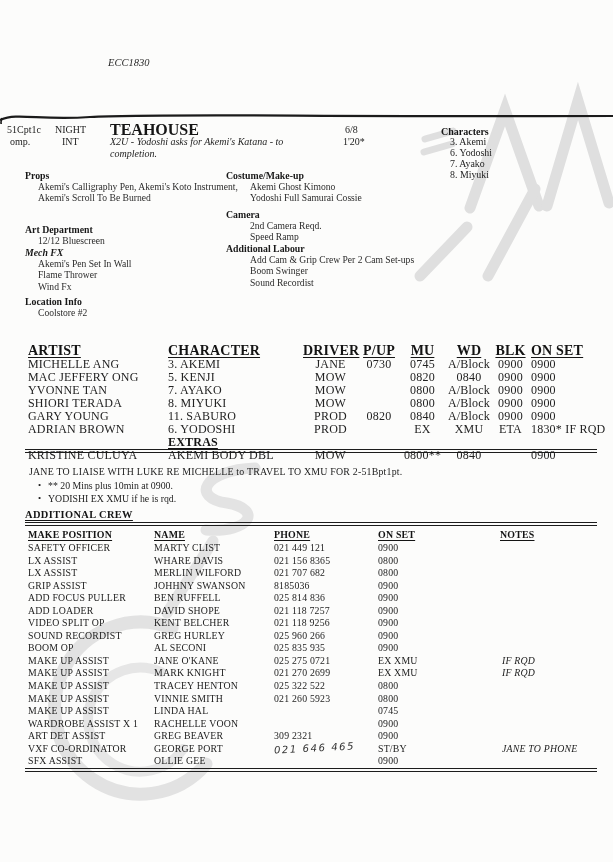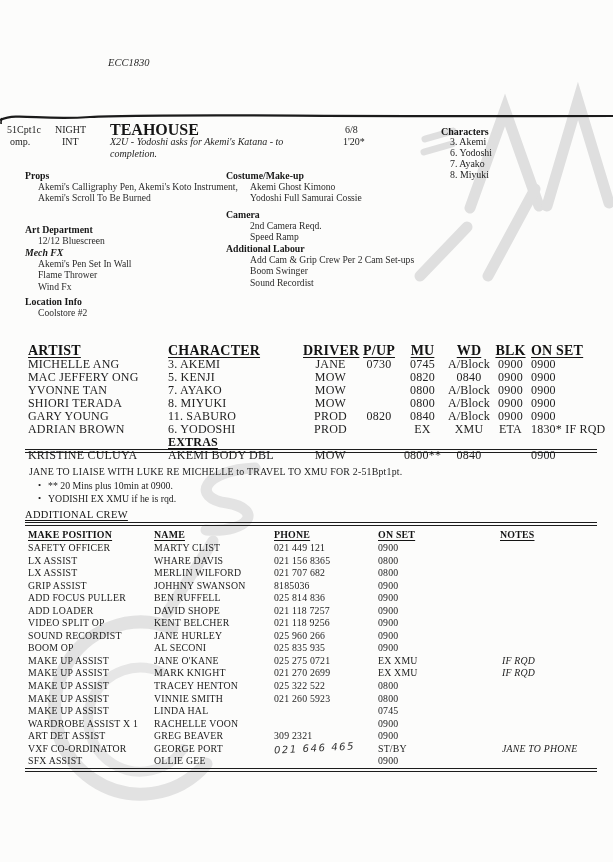--- a/index.html
+++ b/index.html
@@ -27,21 +27,21 @@
   .c-driver,.c-pup,.c-mu,.c-wd,.c-blk{text-align:center;}
   .c-onset{padding-left:3px;}
   .ahead{font-weight:bold;font-size:14px;color:#141414;margin-top:12px;}
   .extras{font-weight:bold;text-decoration:underline;text-underline-offset:1.5px;color:#141414;}
   .dbl{position:absolute;height:4px;border-top:1.8px solid #1c1c1c;border-bottom:1px solid #1c1c1c;}
   
   .note-line{font-size:9.9px;letter-spacing:.2px;}
   .bullet-row{font-size:9.8px;}
   .bullet-row:before{content:"\2022";position:absolute;left:-10px;top:0;font-size:9px;}
   
-  .crew-title{font-size:10.4px;font-weight:normal;letter-spacing:.4px;color:#141414;
+  .crew-title{font-size:10.4px;font-weight:bold;letter-spacing:.4px;color:#141414;
               text-decoration:underline;text-underline-offset:2px;}
   .ctable{position:absolute;left:0;top:529px;width:608px;}
   .crow{display:grid;grid-template-columns:126px 120px 98px 128px 1fr;
         padding-left:28px;height:12.55px;line-height:12px;font-size:9.8px;letter-spacing:.2px;}
   .chead{font-weight:bold;font-size:9.9px;color:#141414;height:13px;}
   .crow .c{white-space:nowrap;}
   .c-onsetv{padding-left:6px;}
   .crow .c-notes{font-style:italic;padding-left:2px;}
   .handwritten{font-family:"DejaVu Sans",sans-serif;font-style:italic;font-size:10px;
                letter-spacing:1.6px;color:#333;transform:rotate(-3deg) translateY(-1px);}
@@ -307,21 +307,21 @@
         </div>
           <div class="crow">
           <div class="c">VIDEO SPLIT OP</div>
           <div class="c">KENT BELCHER</div>
           <div class="c">021 118 9256</div>
           <div class="c c-onsetv">0900</div>
           <div class="c c-notes"></div>
         </div>
           <div class="crow">
           <div class="c">SOUND RECORDIST</div>
-          <div class="c">JANE HURLEY</div>
+          <div class="c">GREG HURLEY</div>
           <div class="c">025 960 266</div>
           <div class="c c-onsetv">0900</div>
           <div class="c c-notes"></div>
         </div>
           <div class="crow">
           <div class="c">BOOM OP</div>
           <div class="c">AL SECONI</div>
           <div class="c">025 835 935</div>
           <div class="c c-onsetv">0900</div>
           <div class="c c-notes"></div>

